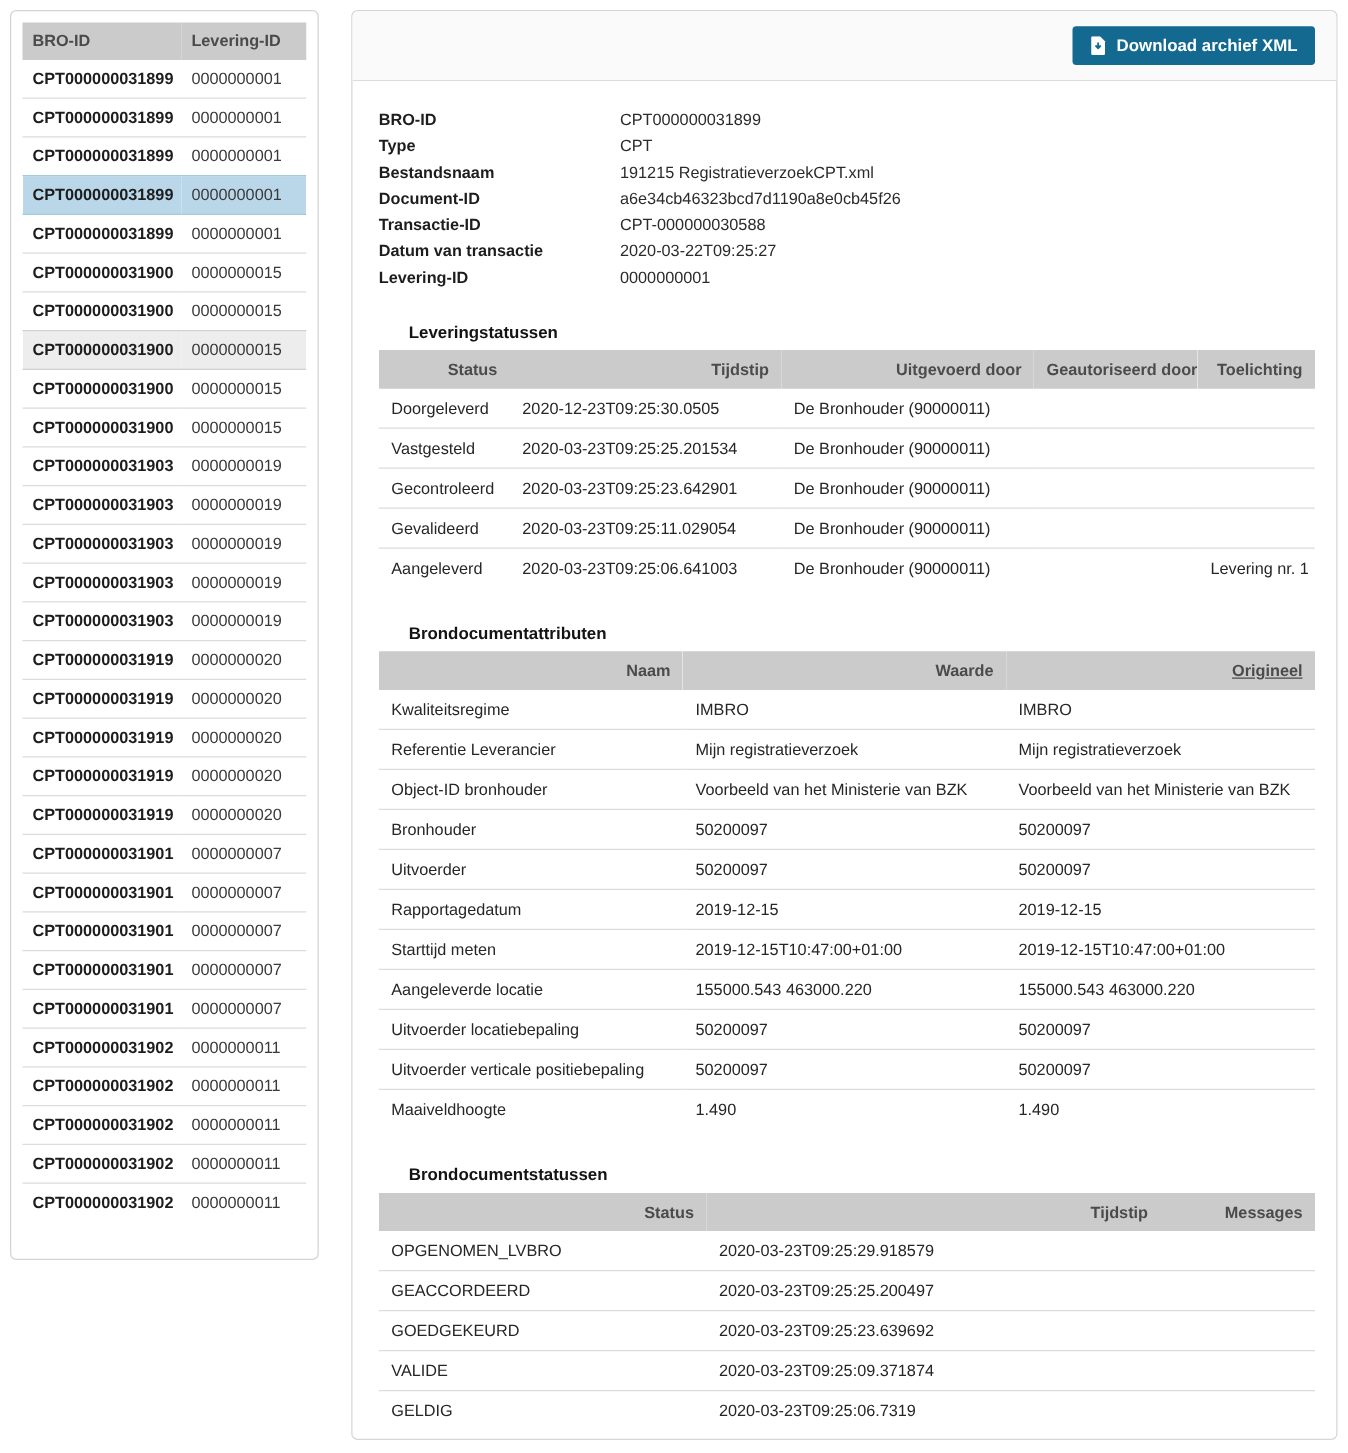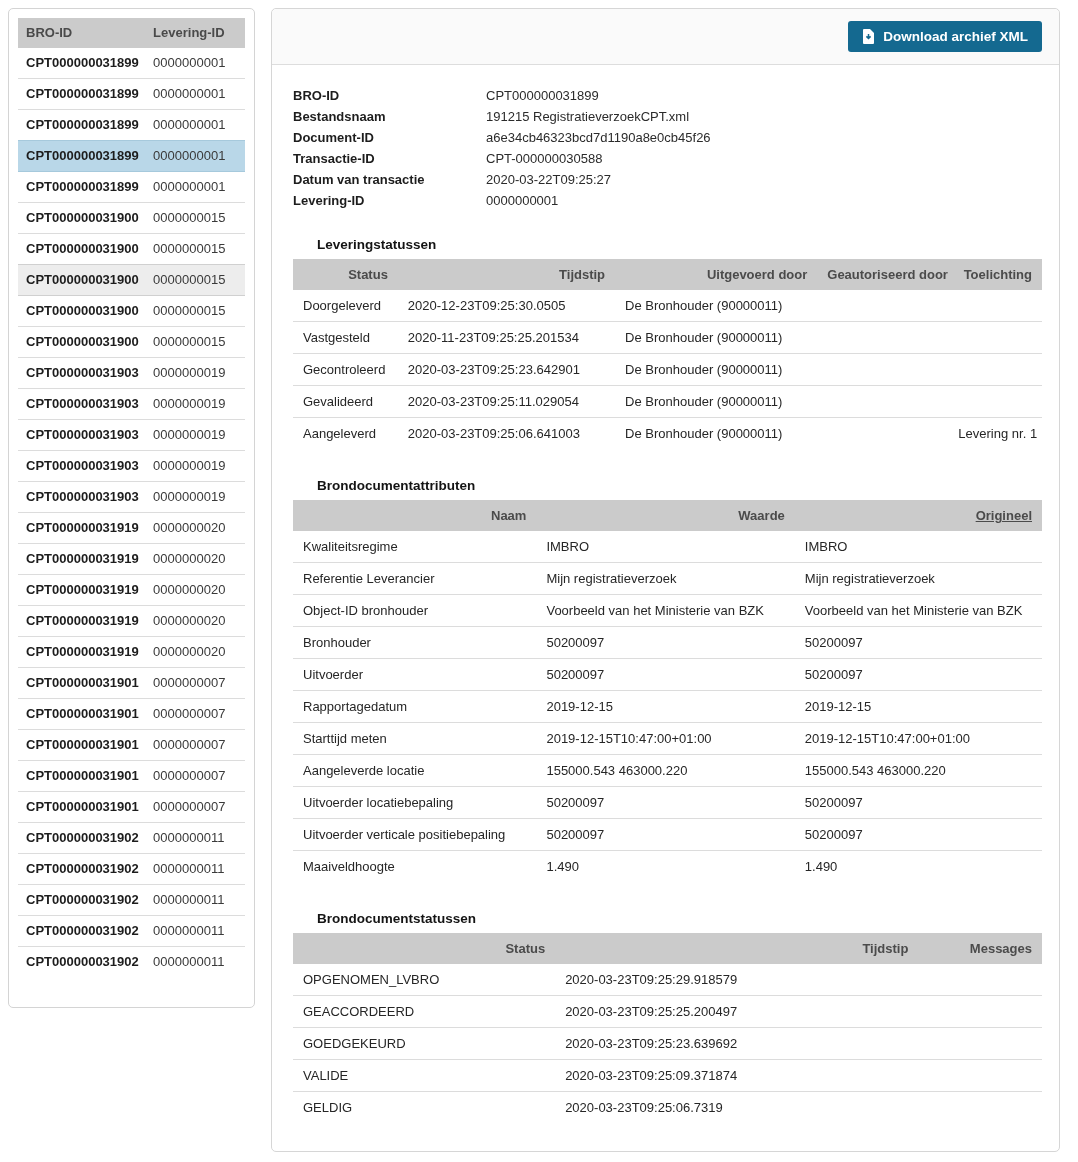--- a/index.html
+++ b/index.html
@@ -35,21 +35,21 @@
   .sidebar-table td.bro { font-weight: bold; color: #1d1d1d; }
   .sidebar-table td.lev { color: #3a3a3a; }
   .sidebar-table tr.selected td { background: #b9d7e8; border-top-color: #a6c9dc; }
   .sidebar-table tr.selected + tr td { border-top-color: #a6c9dc; }
   .sidebar-table tr.hover td { background: #ededed; border-top-color: #d0d0d0; }
   .sidebar-table tr.hover + tr td { border-top-color: #d0d0d0; }
   .sidebar-table tr { cursor: pointer; }
 
   
   .detail-card {
-    position: absolute; left: 271px; top: 8px;
+    position: absolute; left: 281px; top: 8px;
     width: 789px; height: 1144px;
     background: #fff;
     border: 1px solid #d6d6d6; border-radius: 5px;
   }
   .toolbar {
     height: 56px; background: #fafafa;
     border-bottom: 1px solid #dddddd;
     border-radius: 5px 5px 0 0;
     display: flex; align-items: center; justify-content: flex-end;
     padding-right: 17px;
@@ -259,20 +259,24 @@
     </div>
 
     <div class="card-body">
 
       <div id="detail-fields">
           <div class="field">
             <span class="flabel">BRO-ID</span>
             <span class="fvalue">CPT000000031899</span>
           </div>
           <div class="field">
+            <span class="flabel">Type</span>
+            <span class="fvalue">CPT</span>
+          </div>
+          <div class="field">
             <span class="flabel">Bestandsnaam</span>
             <span class="fvalue">191215 RegistratieverzoekCPT.xml</span>
           </div>
           <div class="field">
             <span class="flabel">Document-ID</span>
             <span class="fvalue">a6e34cb46323bcd7d1190a8e0cb45f26</span>
           </div>
           <div class="field">
             <span class="flabel">Transactie-ID</span>
             <span class="fvalue">CPT-000000030588</span>
@@ -302,21 +306,21 @@
           <tbody>
               <tr>
                 <td>Doorgeleverd</td>
                 <td>2020-12-23T09:25:30.0505</td>
                 <td>De Bronhouder (90000011)</td>
                 <td></td>
                 <td></td>
               </tr>
               <tr>
                 <td>Vastgesteld</td>
-                <td>2020-11-23T09:25:25.201534</td>
+                <td>2020-03-23T09:25:25.201534</td>
                 <td>De Bronhouder (90000011)</td>
                 <td></td>
                 <td></td>
               </tr>
               <tr>
                 <td>Gecontroleerd</td>
                 <td>2020-03-23T09:25:23.642901</td>
                 <td>De Bronhouder (90000011)</td>
                 <td></td>
                 <td></td>

